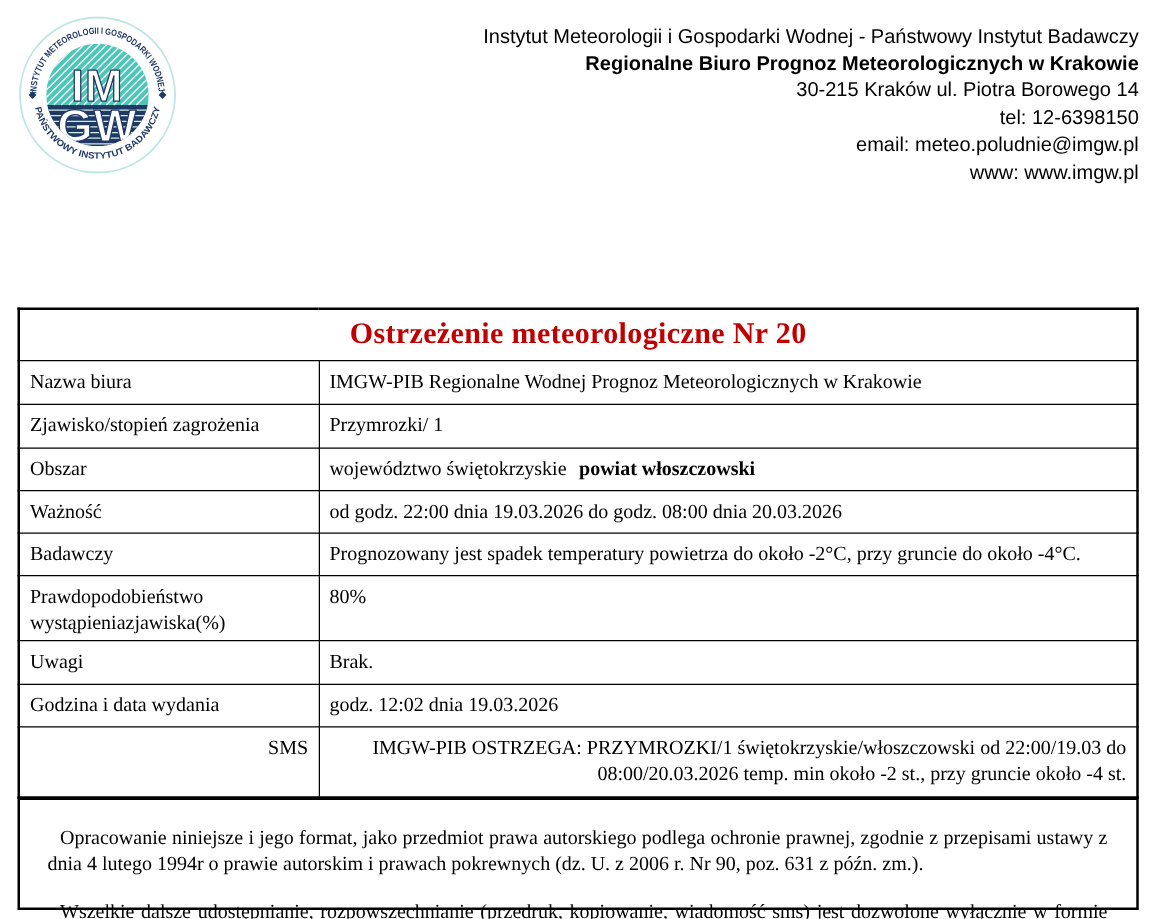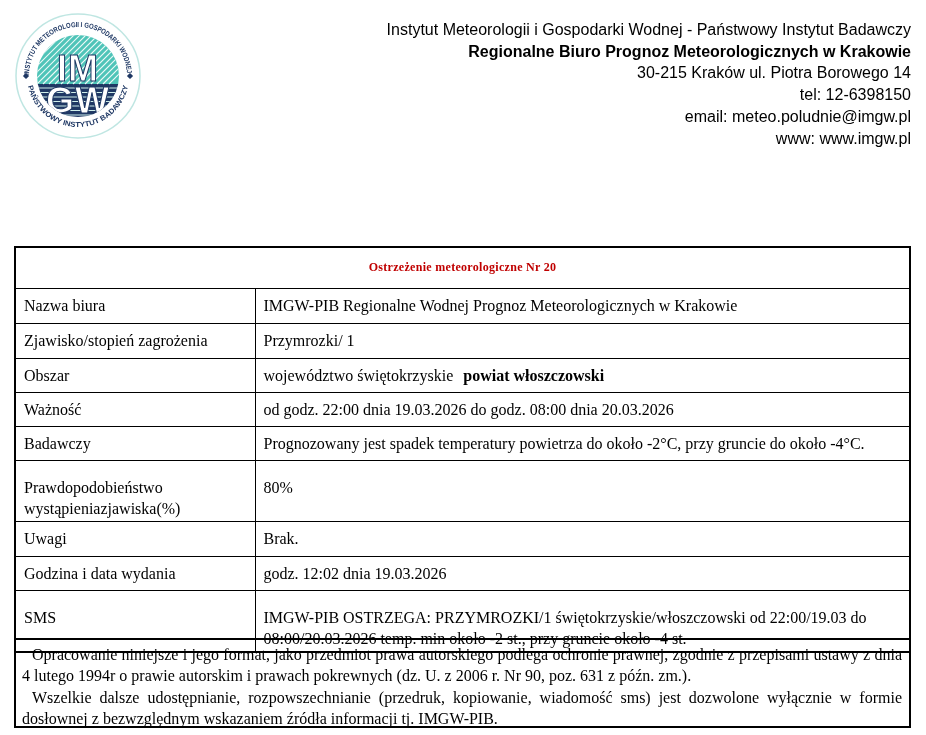--- a/index.html
+++ b/index.html
@@ -16,33 +16,33 @@
                 line-height:21.7px; color:#000000; }
   .letterhead .bold { font-weight:bold;text-align:right; }
 
   
   .doc-table { position:absolute; left:14px; top:246px; width:897px;
                border-collapse:collapse; table-layout:fixed;
                border:2px solid #000; font-size:16px; }
   .doc-table td { border:1px solid #000; padding:2px 8px; vertical-align:middle;
                   line-height:21px; overflow:hidden; }
   col.c1 { width:240px; }
-  .title-cell { text-align:center; font-weight:bold; font-size:12px;
+  .title-cell { text-align:center; font-weight:bold; font-size:24px;
                 color:#c00000; letter-spacing:0.3px; }
   td.lbl { font-weight:normal; }
   .bold-part { font-weight:bold; margin-left:10px; }
   tr.h41 { height:41px; } tr.h35 { height:35px; } tr.h34 { height:34px; }
-  tr.h52 { height:52px; } tr.h57 { height:57px; }
-  tr.vtop td { vertical-align:top; padding-top:16px; }
+  tr.h52 { height:52px; } tr.h57 { height:57px;text-align:right; }
+  tr.vtop td { vertical-align:top; padding-top:6px; }
 
   
   .footer-box { position:absolute; left:14px; top:638px; width:897px; height:90px;
                 box-sizing:border-box; border:2px solid #000; padding:4px 7px 2px 6px;
                 font-size:16px; line-height:21.3px; text-align:justify; }
-  .footer-box p { margin:0; text-indent:10px; }
+  .footer-box p { margin:16px; text-indent:10px; }
 </style>
 </head>
 <body>
 
 <div class="page">
 
   <svg class="logo" viewBox="0 0 126 126" xmlns="http://www.w3.org/2000/svg">
     <defs>
       <clipPath id="discClip">
           <circle cx="63" cy="63" r="41"></circle>

